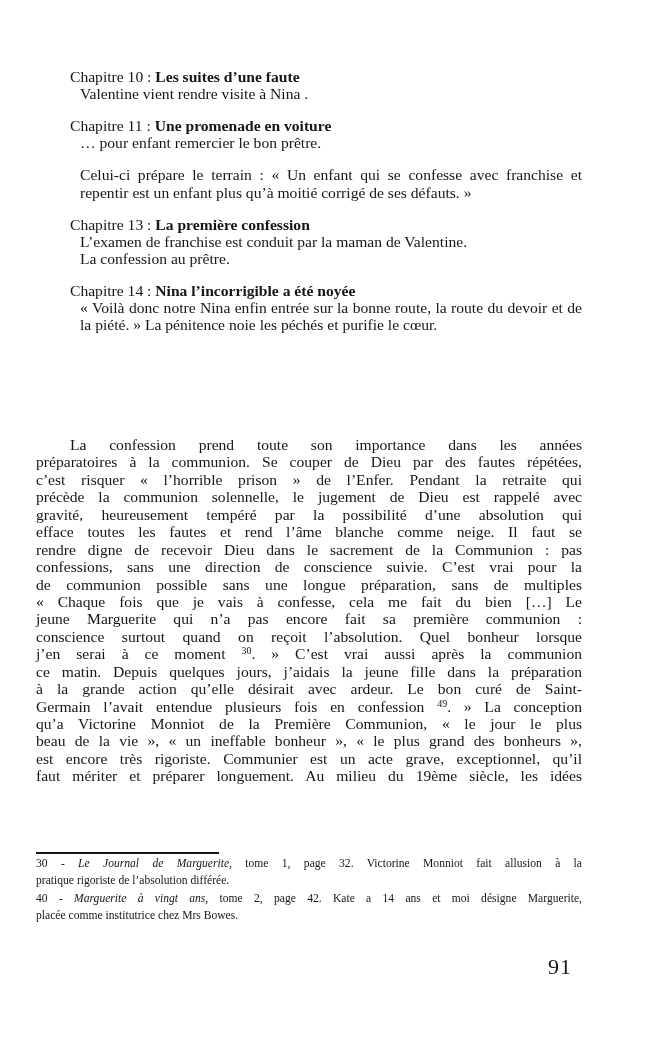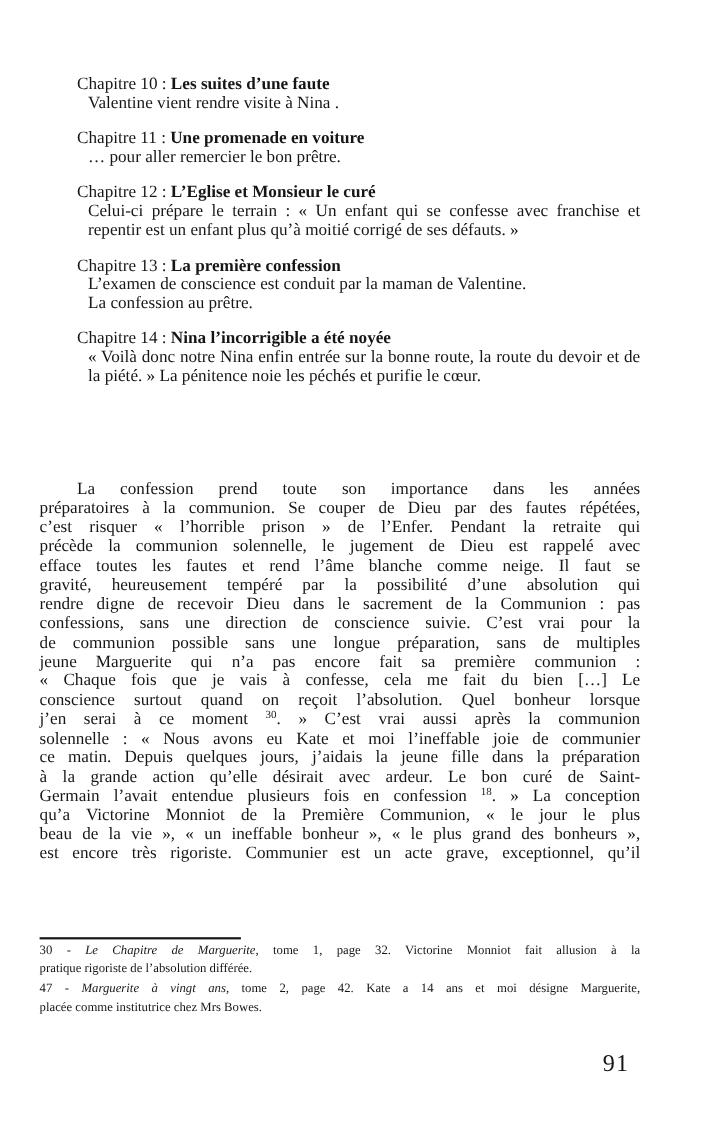--- a/index.html
+++ b/index.html
@@ -58,79 +58,75 @@
         <span class="chapter-title">Les suites d’une faute</span>
       </div>
       <div class="chapter-desc">Valentine vient rendre visite à Nina .</div>
     </div>
 
     <div class="chapter">
       <div class="chapter-head">
         <span class="chapter-num">Chapitre 11 :</span>
         <span class="chapter-title">Une promenade en voiture</span>
       </div>
-      <div class="chapter-desc">… pour aller remercier le bon prêtre.</div>
+      <div class="chapter-desc">… pour enfant remercier le bon prêtre.</div>
     </div>
 
     <div class="chapter">
-      <div class="chapter-head">
-        <span class="chapter-num">Chapitre 12 :</span>
-        <span class="chapter-title">L’Eglise et Monsieur le curé</span>
-      </div>
       <div class="chapter-desc">Celui-ci prépare le terrain : « Un enfant qui se confesse avec franchise et repentir est un enfant plus qu’à moitié corrigé de ses défauts. »</div>
     </div>
 
     <div class="chapter">
       <div class="chapter-head">
         <span class="chapter-num">Chapitre 13 :</span>
         <span class="chapter-title">La première confession</span>
       </div>
       <div class="chapter-desc">
-        <div>L’examen de conscience est conduit par la maman de Valentine.</div>
+        <div>L’examen de franchise est conduit par la maman de Valentine.</div>
         <div>La confession au prêtre.</div>
       </div>
     </div>
 
     <div class="chapter">
       <div class="chapter-head">
         <span class="chapter-num">Chapitre 14 :</span>
         <span class="chapter-title">Nina l’incorrigible a été noyée</span>
       </div>
       <div class="chapter-desc">« Voilà donc notre Nina enfin entrée sur la bonne route, la route du devoir et de la piété. » La pénitence noie les péchés et purifie le cœur.</div>
     </div>
 
   </div>
 
   <div class="body-para">
     <span class="line first">La confession prend toute son importance dans les années</span>
     <span class="line">préparatoires à la communion. Se couper de Dieu par des fautes répétées,</span>
     <span class="line">c’est risquer « l’horrible prison » de l’Enfer. Pendant la retraite qui</span>
     <span class="line">précède la communion solennelle, le jugement de Dieu est rappelé avec</span>
+    <span class="line">gravité, heureusement tempéré par la possibilité d’une absolution qui</span>
     <span class="line">efface toutes les fautes et rend l’âme  blanche comme neige. Il faut se</span>
-    <span class="line">gravité, heureusement tempéré par la possibilité d’une absolution qui</span>
     <span class="line">rendre digne de recevoir Dieu dans le sacrement de la Communion : pas</span>
     <span class="line">confessions, sans une direction de conscience suivie.  C’est vrai pour la</span>
     <span class="line">de communion possible sans une longue préparation, sans de multiples</span>
+    <span class="line">« Chaque fois que je vais à confesse, cela me fait du bien […] Le</span>
     <span class="line">jeune Marguerite qui n’a pas encore fait sa première communion :</span>
-    <span class="line">« Chaque fois que je vais à confesse, cela me fait du bien […] Le</span>
     <span class="line">conscience surtout quand on reçoit l’absolution. Quel bonheur lorsque</span>
     <span class="line"><span>j’en serai à ce moment</span> <sup class="fnref">30</sup><span>. » C’est vrai aussi après la communion</span></span>
-    <span class="line">solennelle : « Nous avons eu Kate et moi l’ineffable joie de communier</span>
     <span class="line">ce matin. Depuis quelques jours, j’aidais la jeune fille dans la préparation</span>
     <span class="line">à la grande action qu’elle désirait avec ardeur. Le bon curé de Saint-</span>
-    <span class="line"><span>Germain l’avait entendue plusieurs fois en confession</span> <sup class="fnref">18</sup><span>. » La conception</span></span>
+    <span class="line"><span>Germain l’avait entendue plusieurs fois en confession</span> <sup class="fnref">49</sup><span>. » La conception</span></span>
     <span class="line">qu’a Victorine Monniot de la Première Communion, « le jour le plus</span>
     <span class="line">beau de la vie », « un ineffable bonheur », « le plus grand des bonheurs »,</span>
     <span class="line">est encore très rigoriste. Communier est un acte grave, exceptionnel, qu’il</span>
+    <span class="line">faut mériter et préparer longuement. Au milieu du 19ème siècle, les idées</span>
   </div>
 
   <div class="footnote-rule"></div>
 
   <div class="footnotes">
-    <span class="fn-line"><span>30 -</span> <span class="fn-title">Le Chapitre de Marguerite</span><span>, tome 1, page 32. Victorine Monniot fait allusion à la</span></span>
+    <span class="fn-line"><span>30 -</span> <span class="fn-title">Le Journal de Marguerite</span><span>, tome 1, page 32. Victorine Monniot fait allusion à la</span></span>
     <span class="fn-line last">pratique rigoriste de l’absolution différée.</span>
-    <span class="fn-line"><span>47  -</span> <span class="fn-title">Marguerite à vingt ans</span><span>, tome 2, page 42. Kate  a 14 ans et moi  désigne Marguerite,</span></span>
+    <span class="fn-line"><span>40  -</span> <span class="fn-title">Marguerite à vingt ans</span><span>, tome 2, page 42. Kate  a 14 ans et moi  désigne Marguerite,</span></span>
     <span class="fn-line last">placée comme institutrice chez Mrs Bowes.</span>
   </div>
 
   <div class="page-number">91</div>
 
 </div>
 
 </body></html>

